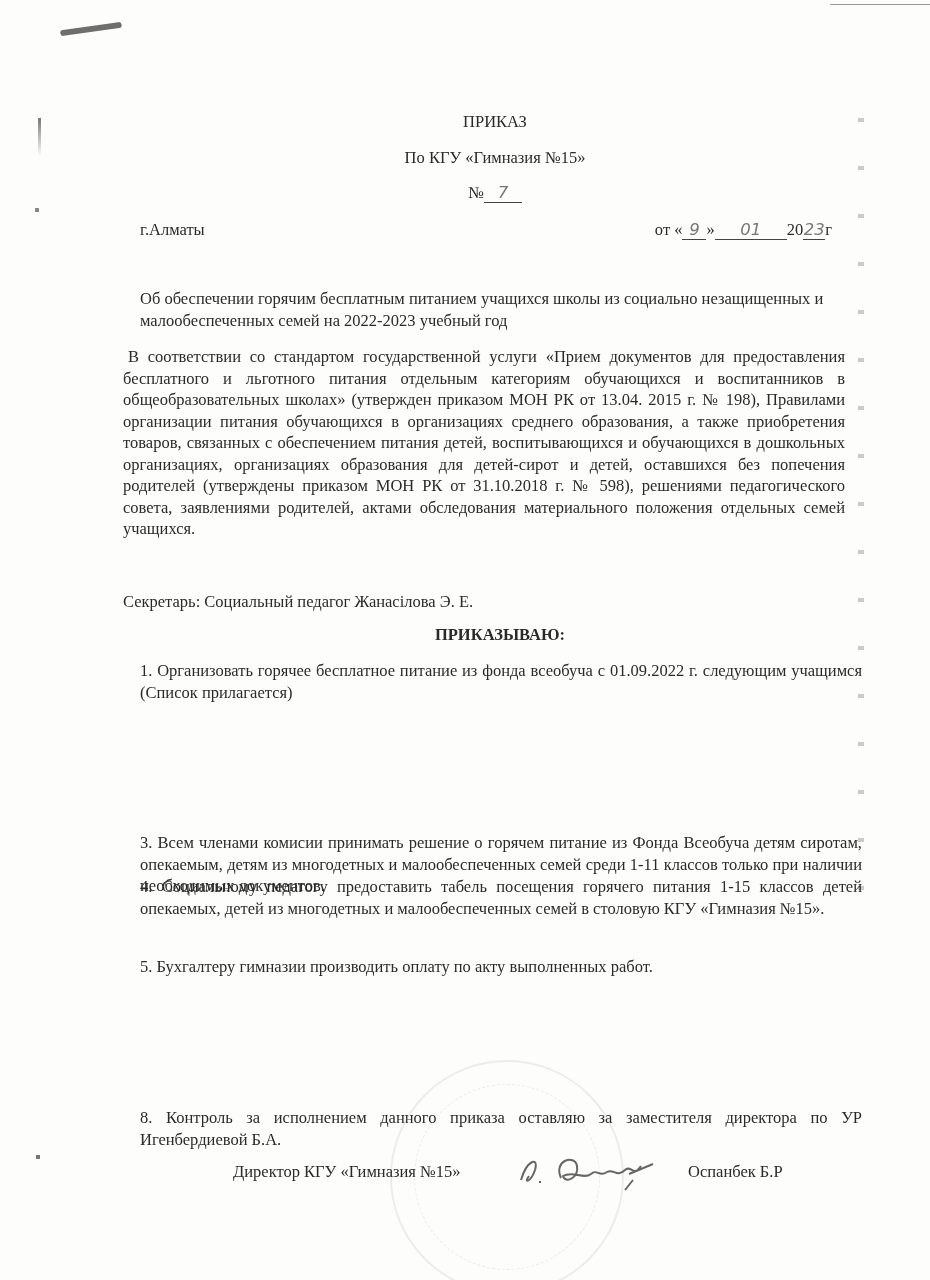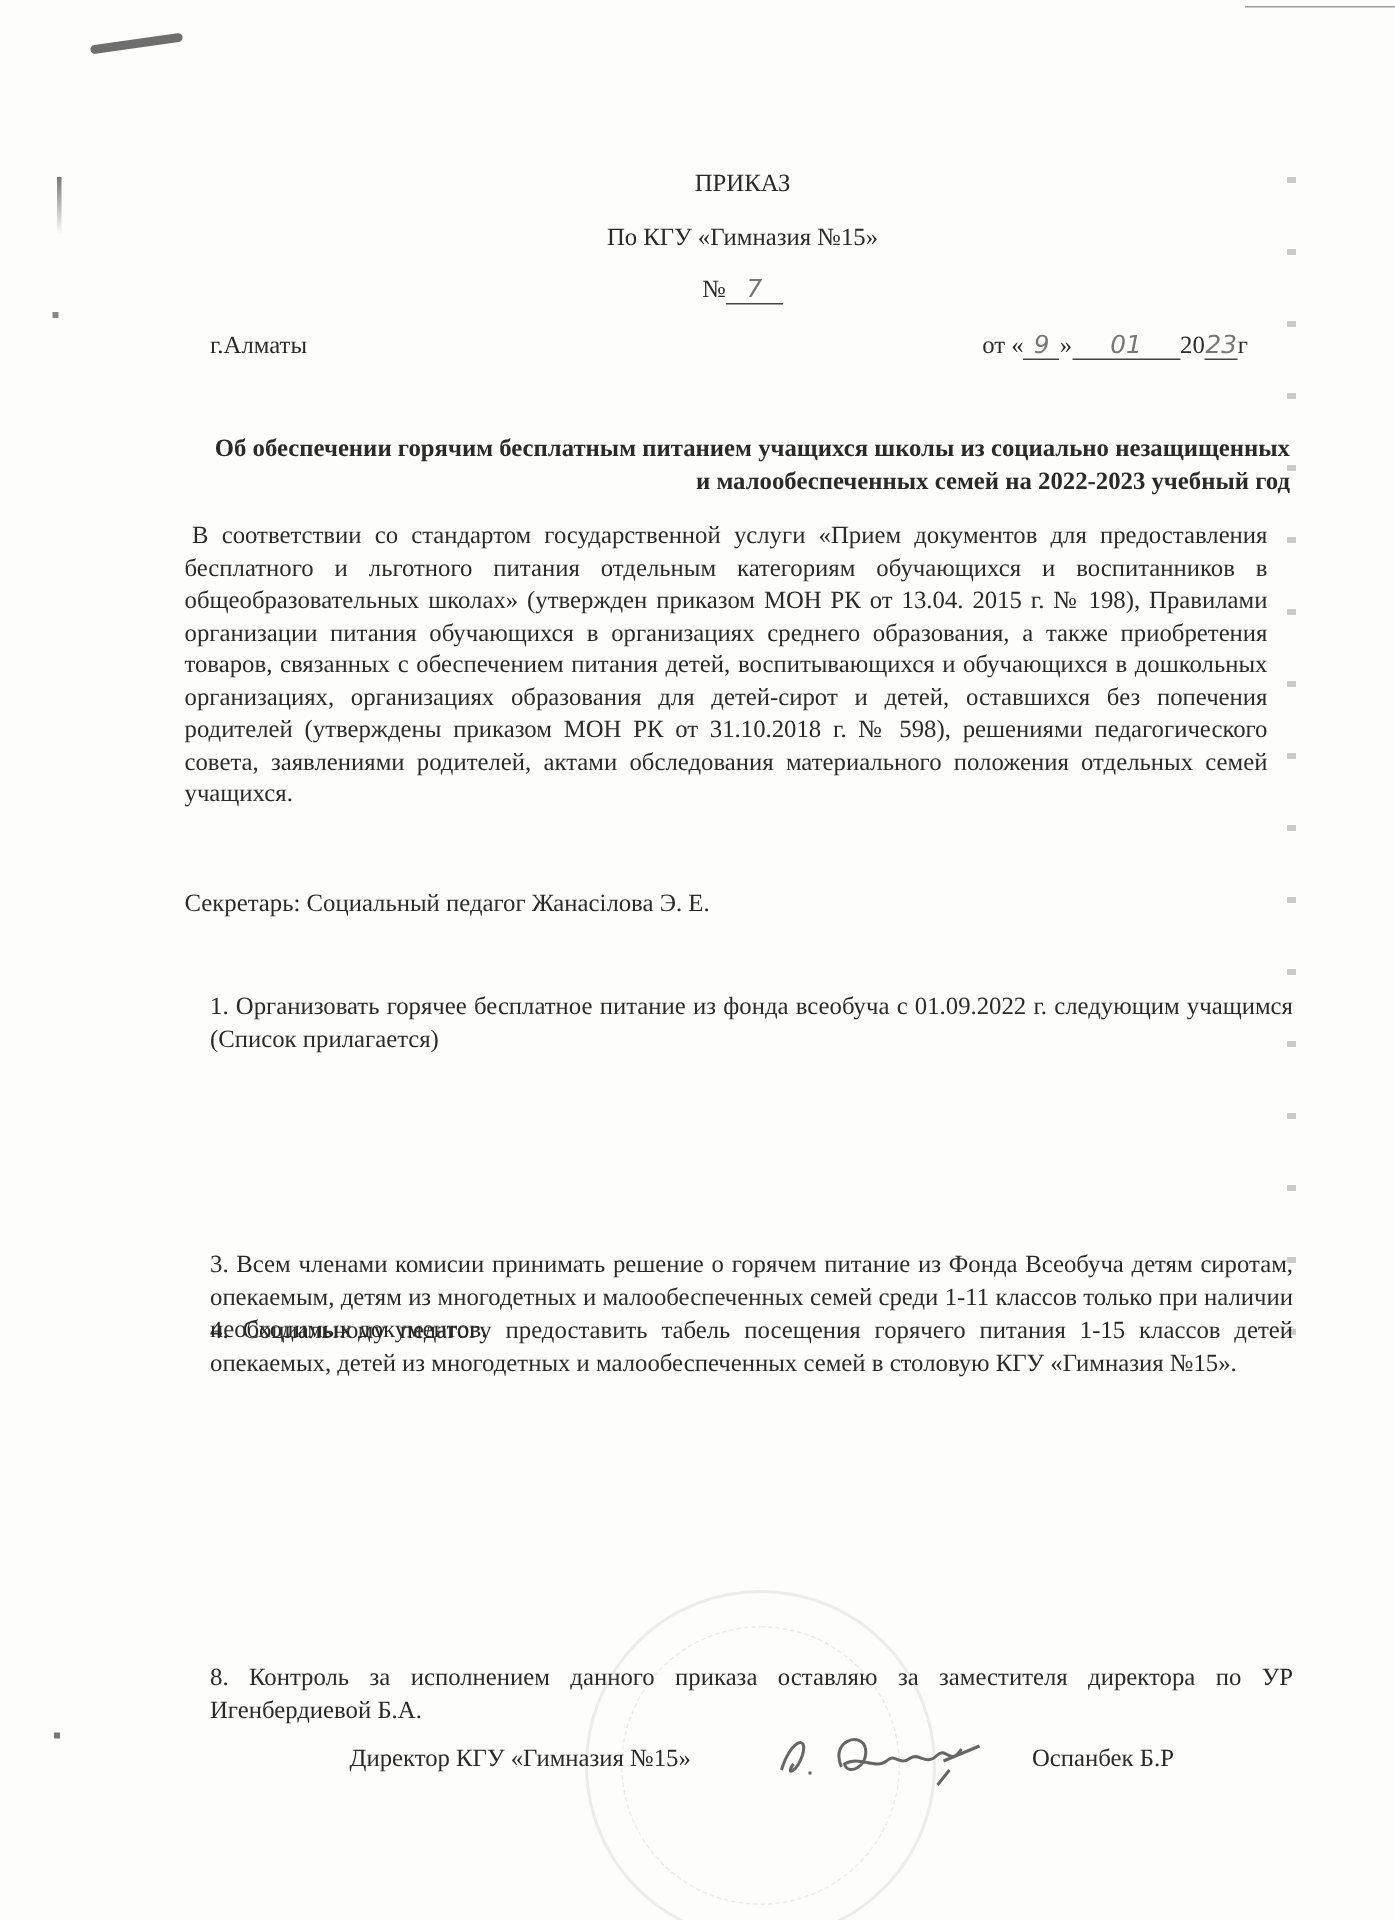--- a/index.html
+++ b/index.html
@@ -14,21 +14,21 @@
     .center { position: absolute; left: 0; width: 100%; text-align: center; font-size: 16.5px; }
     .title { top: 112px; left: 30px; }
     .subtitle { top: 148px; left: 30px; }
     .number { top: 183px; left: 30px; }
     .hand { font-family: "DejaVu Sans", sans-serif; font-style: italic; color: #777; font-weight: 300; }
     .u { display: inline-block; border-bottom: 1px solid #444; text-align: center; line-height: 1; }
     .city { position: absolute; left: 140px; top: 220px; font-size: 16.5px; }
     .date { position: absolute; right: 98px; top: 220px; font-size: 16.5px; }
     .heading {
       position: absolute; left: 140px; width: 720px; top: 288px;
-      text-align: right; font-weight: bold; font-size: 16.5px; line-height: 22px;
+      text-align: left; font-weight: normal; font-size: 16.5px; line-height: 22px;
     }
     .body-text {
       position: absolute; left: 123px; width: 722px;
       font-size: 16.5px; line-height: 21.5px; text-align: justify;
     }
     .preamble { top: 346px; text-indent: 5px; }
     .secretary { top: 591px; }
     .order-heading {
       position: absolute; left: 140px; width: 720px; top: 625px;
       text-align: center; font-weight: bold; font-size: 16.5px;
@@ -78,24 +78,26 @@
   <div class="city">г.Алматы</div>
   <div class="date">
     <span>от «</span><span class="u hand" style="width:24px">9</span><span>»</span><span class="u hand" style="width:72px">01</span><span>20</span><span class="u hand" style="width:22px">23</span><span>г</span>
   </div>
 
   <div class="heading">Об обеспечении горячим бесплатным питанием учащихся школы из социально незащищенных и малообеспеченных семей на 2022-2023 учебный год</div>
 
   <div class="body-text preamble">В соответствии со стандартом государственной услуги «Прием документов для предоставления бесплатного и льготного питания отдельным категориям обучающихся и воспитанников в общеобразовательных школах» (утвержден приказом МОН РК от 13.04. 2015 г. № 198), Правилами организации питания обучающихся в организациях среднего образования, а также приобретения товаров, связанных с обеспечением питания детей, воспитывающихся и обучающихся в дошкольных организациях, организациях образования для детей-сирот и детей, оставшихся без попечения родителей (утверждены приказом МОН РК от 31.10.2018 г. № 598), решениями педагогического совета, заявлениями родителей, актами обследования материального положения отдельных семей учащихся.</div>
   <div class="body-text secretary">Секретарь: Социальный педагог Жанасілова Э. Е.</div>
 
+  <div class="order-heading">ПРИКАЗЫВАЮ:</div>
 
   <div class="item i1">1. Организовать горячее бесплатное питание из фонда всеобуча с 01.09.2022 г. следующим учащимся (Список прилагается)</div>
   <div class="item i3">3. Всем членами комисии принимать решение о  горячем питание  из Фонда Всеобуча детям сиротам, опекаемым, детям из многодетных и малообеспеченных семей среди 1-11 классов  только при наличии необходимых документов.</div>
   <div class="item i4">4. Социальному педагогу предоставить табель посещения  горячего питания 1-15  классов детей опекаемых,  детей  из многодетных и малообеспеченных семей  в столовую  КГУ «Гимназия №15».</div>
+  <div class="item i5">5. Бухгалтеру гимназии  производить оплату по акту выполненных работ.</div>
   <div class="item i8">8. Контроль за исполнением данного приказа оставляю за заместителя директора по УР Игенбердиевой Б.А.</div>
 
   <div class="stamp"></div>
 
   <div class="signature-row">
     <span class="sig-role">Директор КГУ «Гимназия №15»</span>
     <span class="sig-mark">
       <svg width="150" height="44" viewBox="0 0 150 44">
         <path d="M8 30 C 14 10, 26 6, 22 20 C 18 32, 10 34, 16 26 M26 32 l2 0" stroke="#666" stroke-width="2" fill="none"></path>
         <path d="M48 28 C 40 10, 62 4, 64 16 C 66 28, 52 34, 50 26 C 60 20, 70 30, 78 24 C 84 18, 86 28, 94 22 C 100 18, 104 28, 112 20 C 118 14, 120 28, 128 16 M116 24 L 140 14 M120 30 L 112 40" stroke="#666" stroke-width="2" fill="none"></path>

